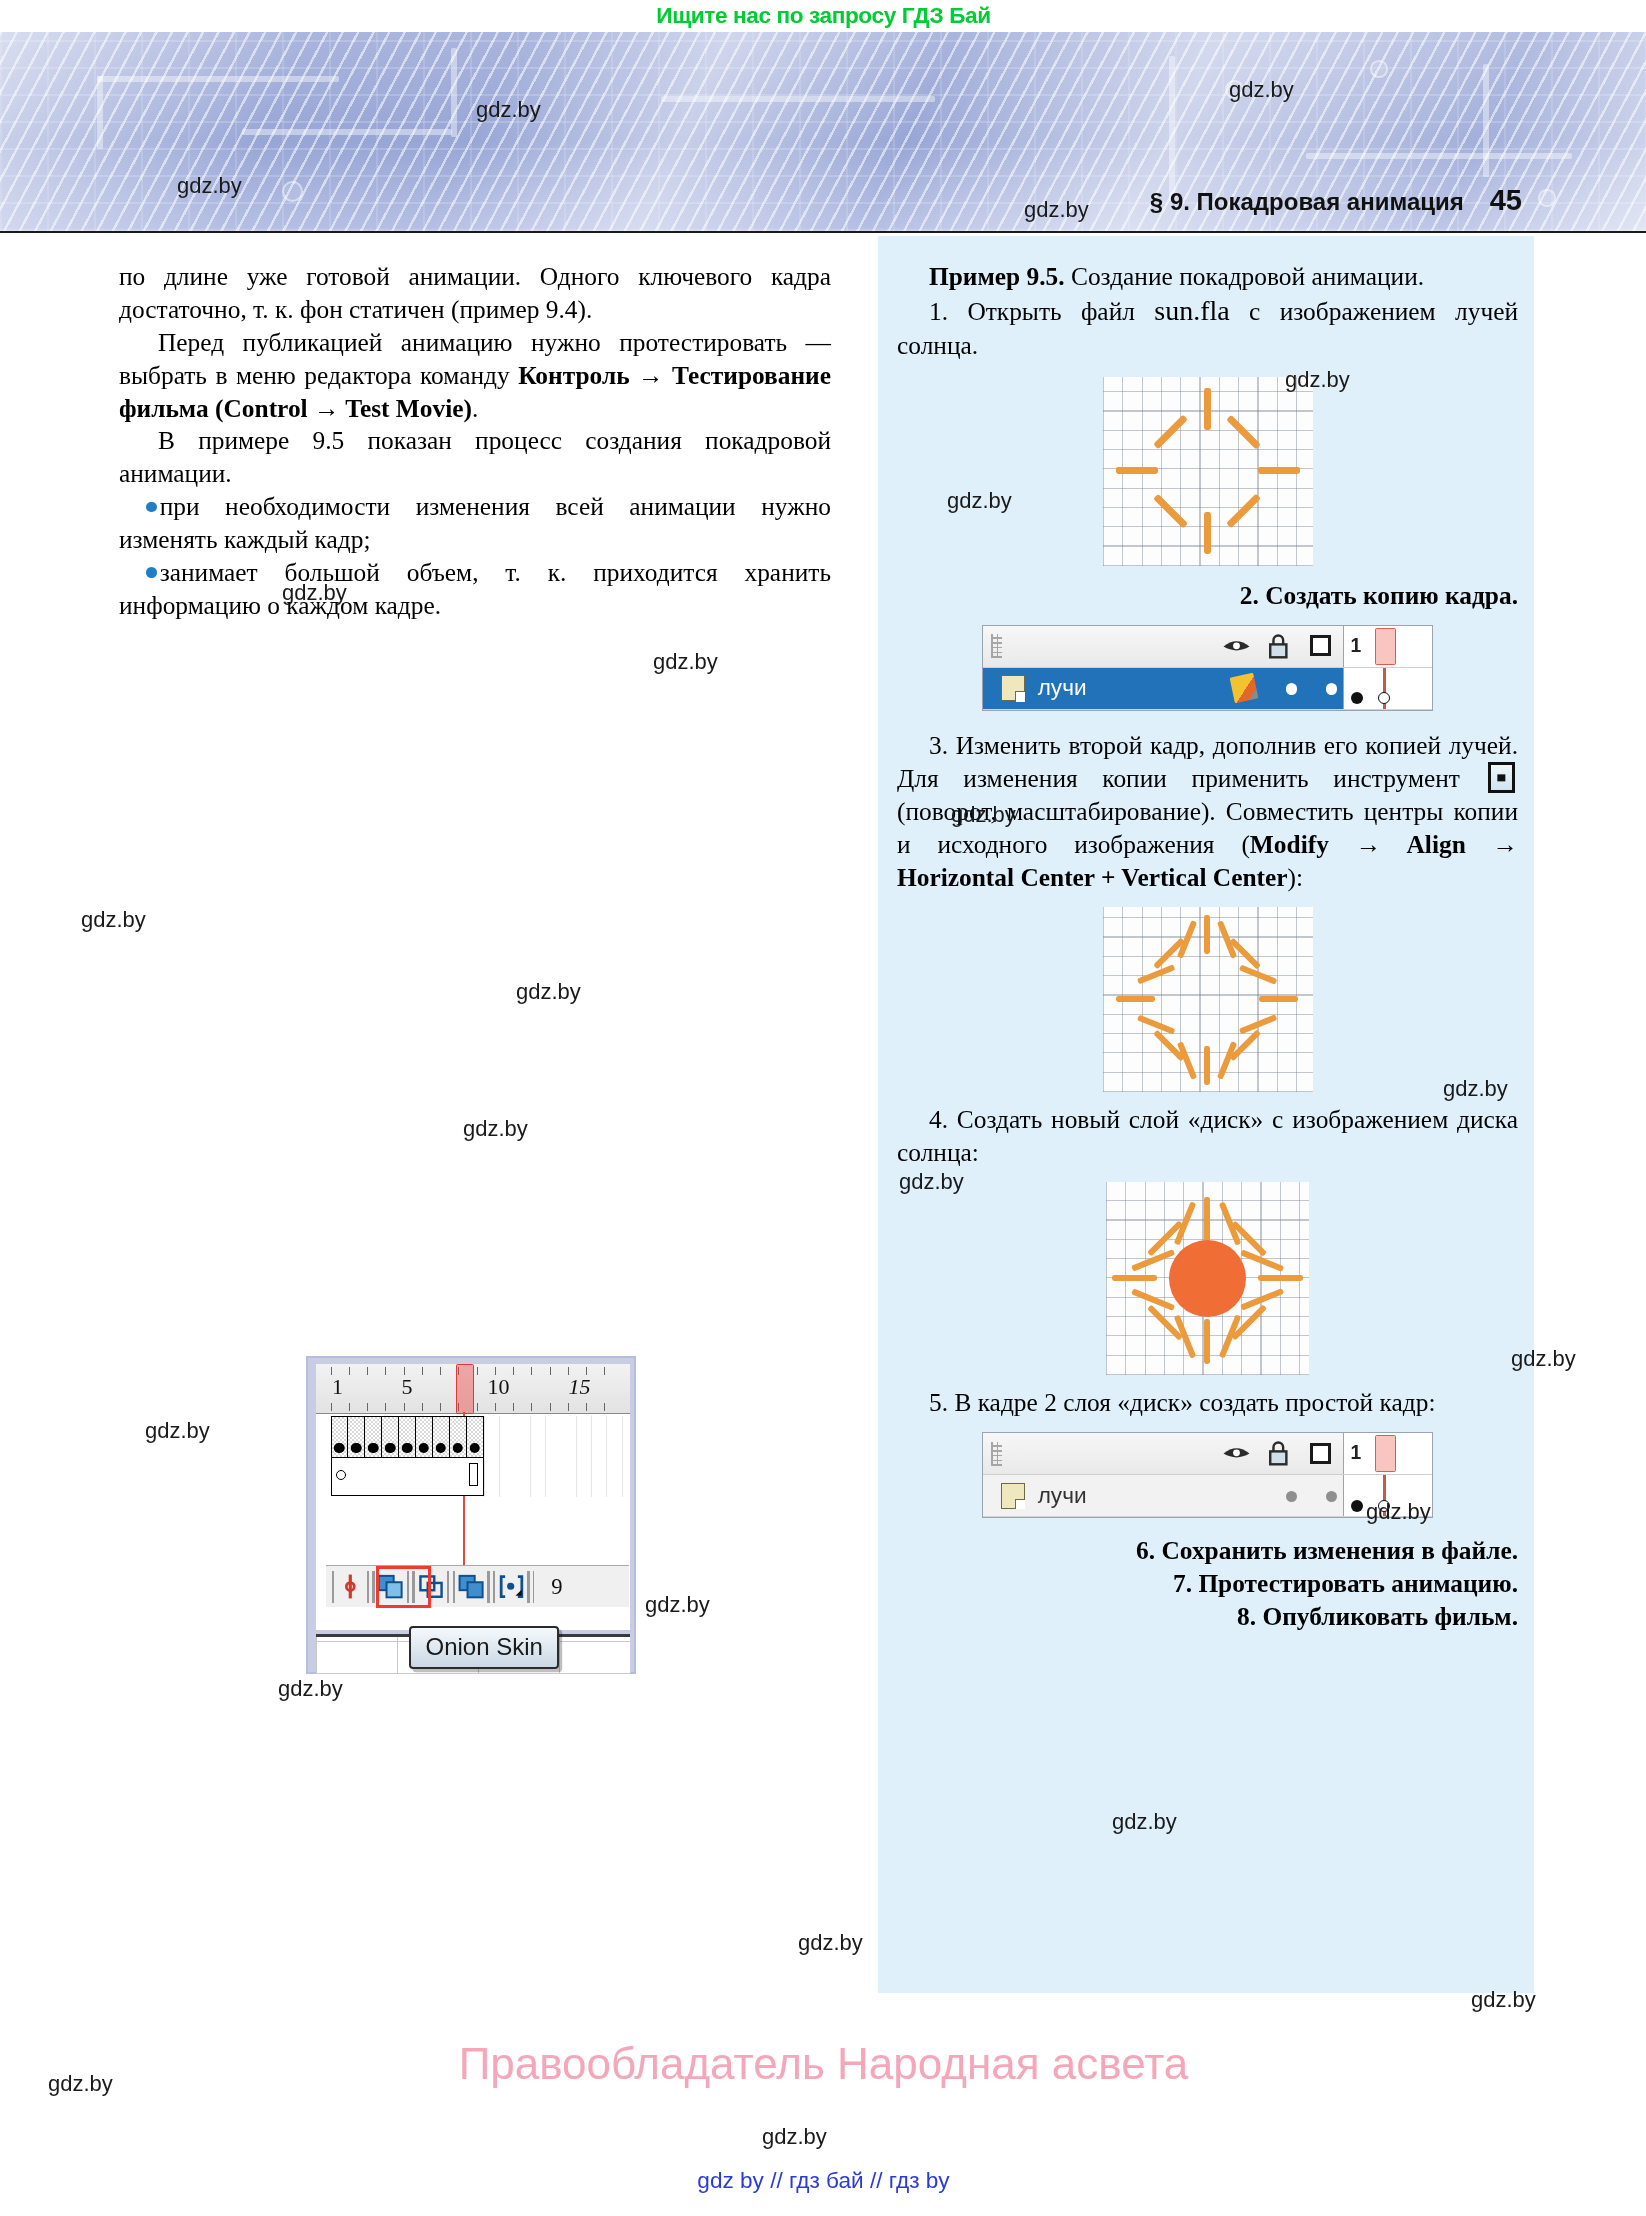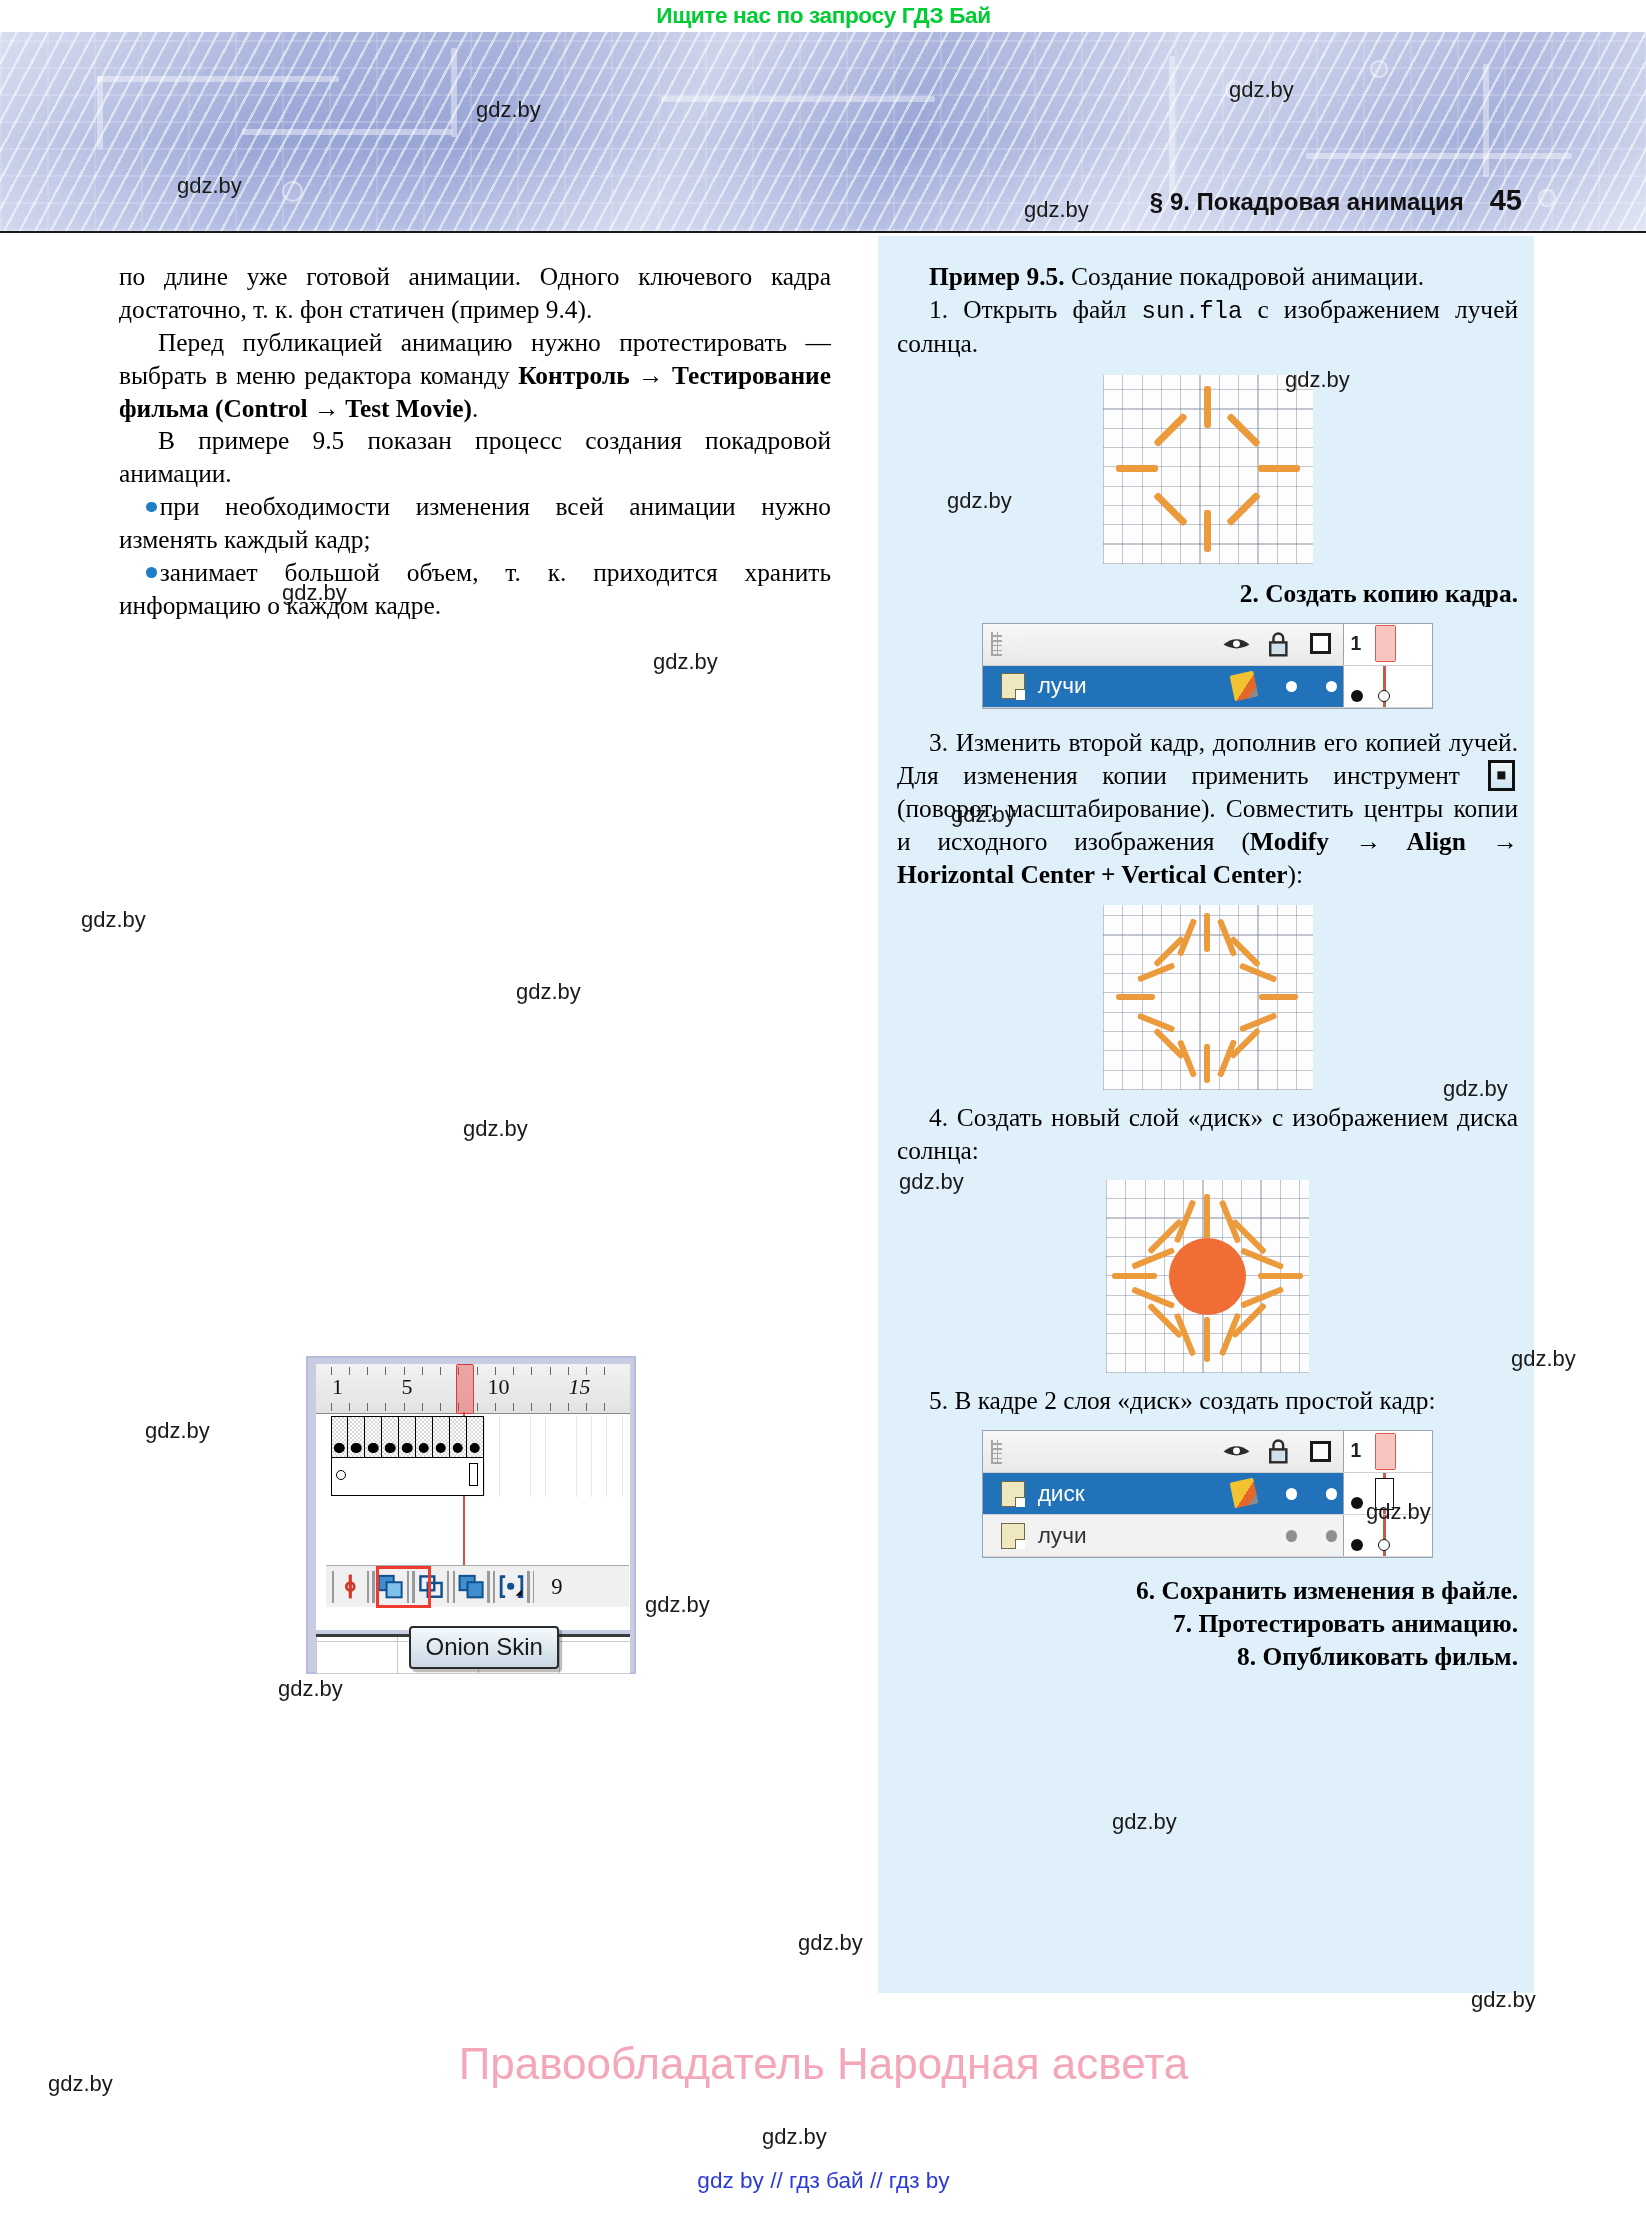--- a/index.html
+++ b/index.html
@@ -131,21 +131,21 @@
   }
   .bdot {
     display: inline-block;
     width: 10.5px; height: 10.5px;
     background: #1f7ec4;
     border-radius: 50%;
     vertical-align: 3.2px;
     margin-right: 3.2px;
   }
   b.bd { font-weight: bold; }
-  .mono { font-family: Liberation Mono, monospace; font-size: 24px; }
+  .mono { font-family: Liberation Serif, serif; font-size: 28px; }
 
   
   p.step {
     font-family: "Liberation Serif", serif;
     font-size: 25.4px;
     line-height: 1.30;
     text-align: justify;
     text-indent: 32px;
     color: #000;
   }
@@ -752,33 +752,20 @@
           <div class="icon-square">
               <i></i>
             </div>
         </div>
         <div class="frame-col">
           <div class="frame-num">1</div>
           <div class="ph-box"></div>
         </div>
       </div>
 
-      <div class="tl-row selected">
-        <div class="pg-icon"></div>
-        <div class="layer-name">диск</div>
-        <div class="pencil"></div>
-        <div class="dot-w a"></div>
-        <div class="dot-w b"></div>
-        <div class="color-chip" style="background:#e6187f;"></div>
-        <div class="row-frames">
-          <div class="ph-line"></div>
-          <div class="kf-dot"></div>
-          <div class="span-bar"></div>
-        </div>
-      </div>
 
       <div class="tl-row normal">
         <div class="pg-icon"></div>
         <div class="layer-name">лучи</div>
         <div class="dot-w a"></div>
         <div class="dot-w b"></div>
         <div class="color-chip" style="background:#15a03c;"></div>
         <div class="row-frames">
           <div class="ph-line"></div>
           <div class="kf-dot"></div>

